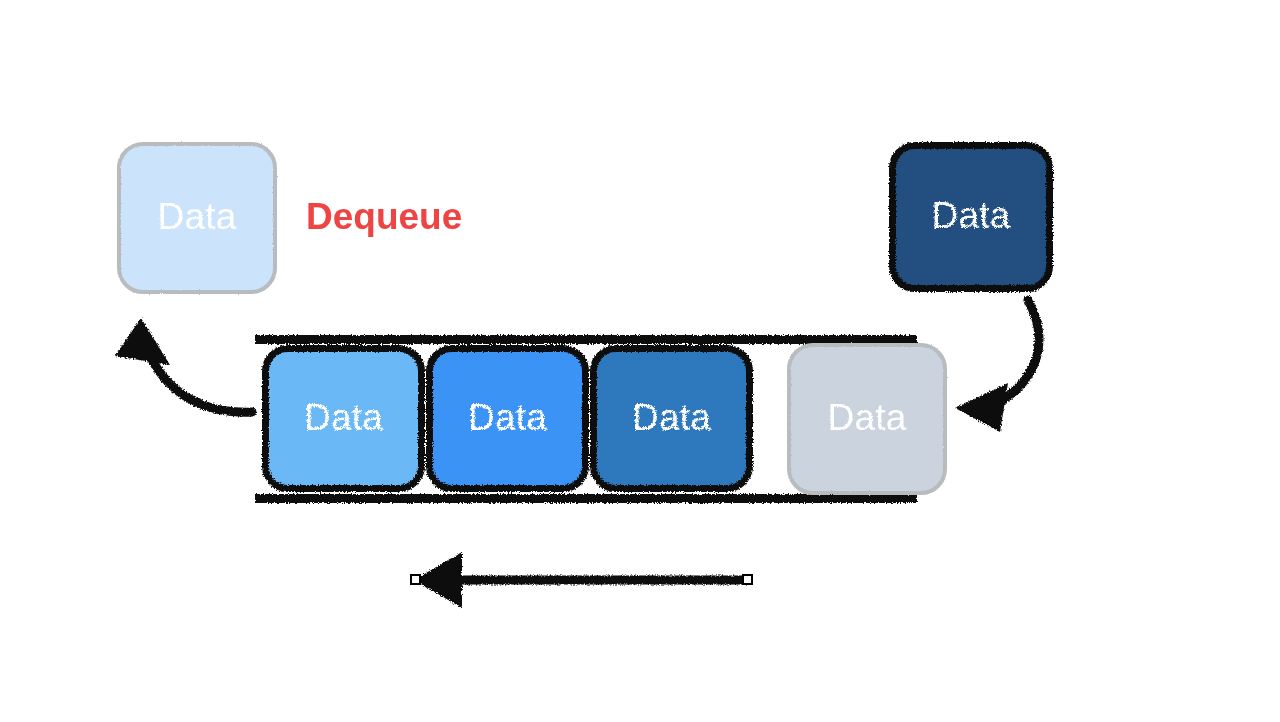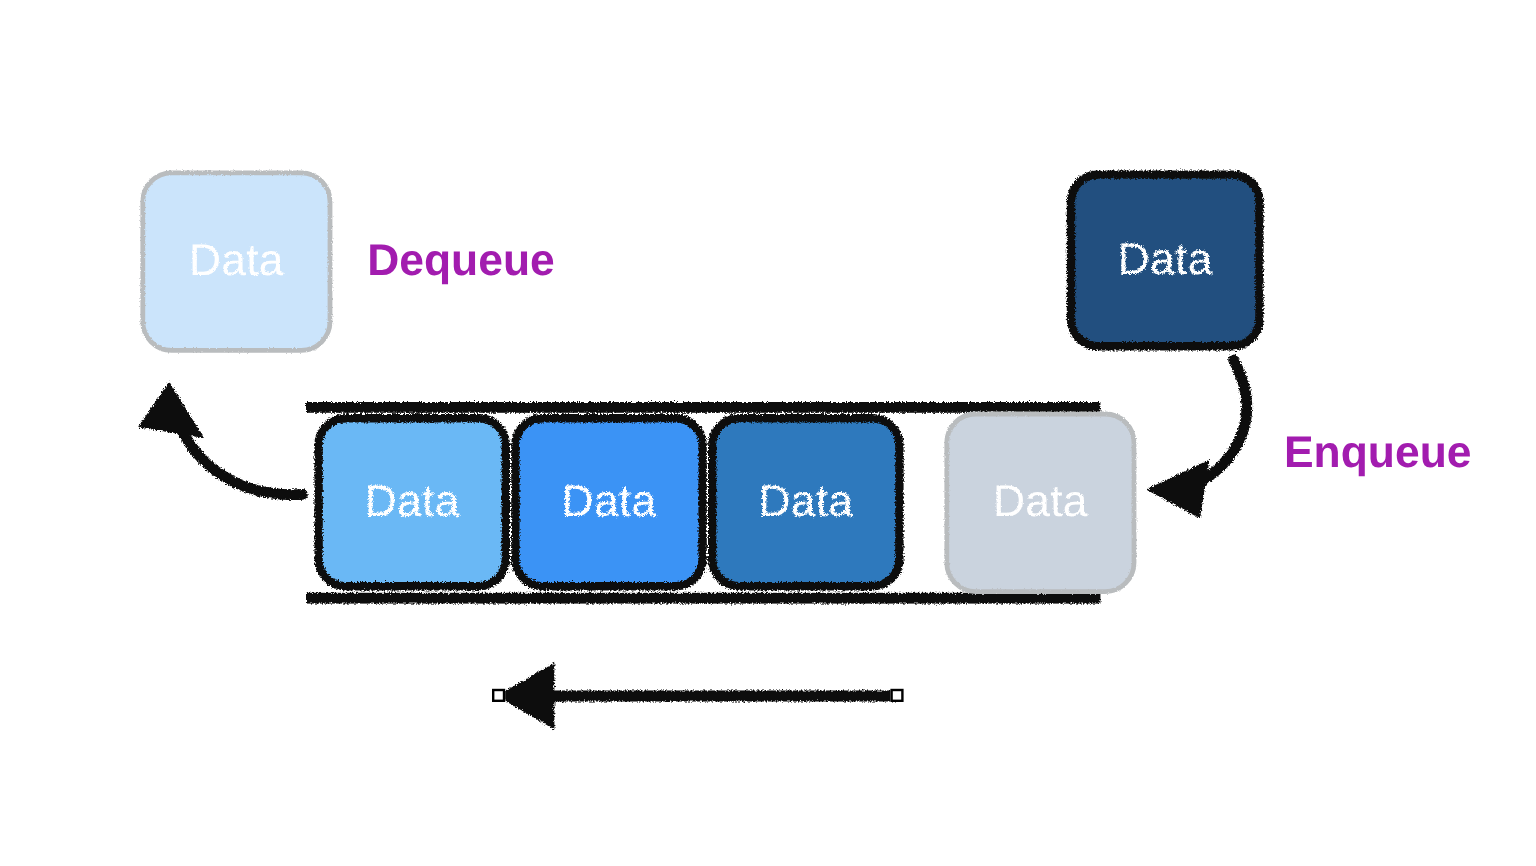--- a/index.html
+++ b/index.html
@@ -40,21 +40,21 @@
     position:absolute;
     background:#0d0d0d;
     filter:url(#rough);
   }
 
   
   .caption{
     position:absolute;
     font-size:37px;
     font-weight:700;
-    color:#a21caf;
+    color:#ef4444;
     white-space:nowrap;
     user-select:none;
   }
 
   
   .ovl{position:absolute;left:0;top:0;width:1280px;height:722px;pointer-events:none;}
 
   
   .handle{
     position:absolute;
@@ -85,21 +85,20 @@
   <div class="data-box sketch-grey" style="left:117px;top:142px;width:160px;height:152px;background:#cbe4fb;">
     <span class="lbl">Data</span>
   </div>
 
   <div class="caption" style="left:306px;top:196px;">Dequeue</div>
 
   <div class="data-box sketch-dark" style="left:889px;top:142px;width:164px;height:150px;background:#22507f;">
     <span class="lbl">Data</span>
   </div>
 
-  <div class="caption" style="left:1070px;top:356px;">Enqueue</div>
 
   <div class="rail" style="left:255px;top:335px;width:662px;height:9px;"></div>
   <div class="rail" style="left:255px;top:494px;width:662px;height:9px;"></div>
 
   <div class="data-box sketch-dark" style="left:262px;top:345px;width:163px;height:147px;background:#6bb8f5;">
     <span class="lbl">Data</span>
   </div>
 
   <div class="data-box sketch-dark" style="left:426px;top:345px;width:163px;height:147px;background:#3b93f5;">
     <span class="lbl">Data</span>

